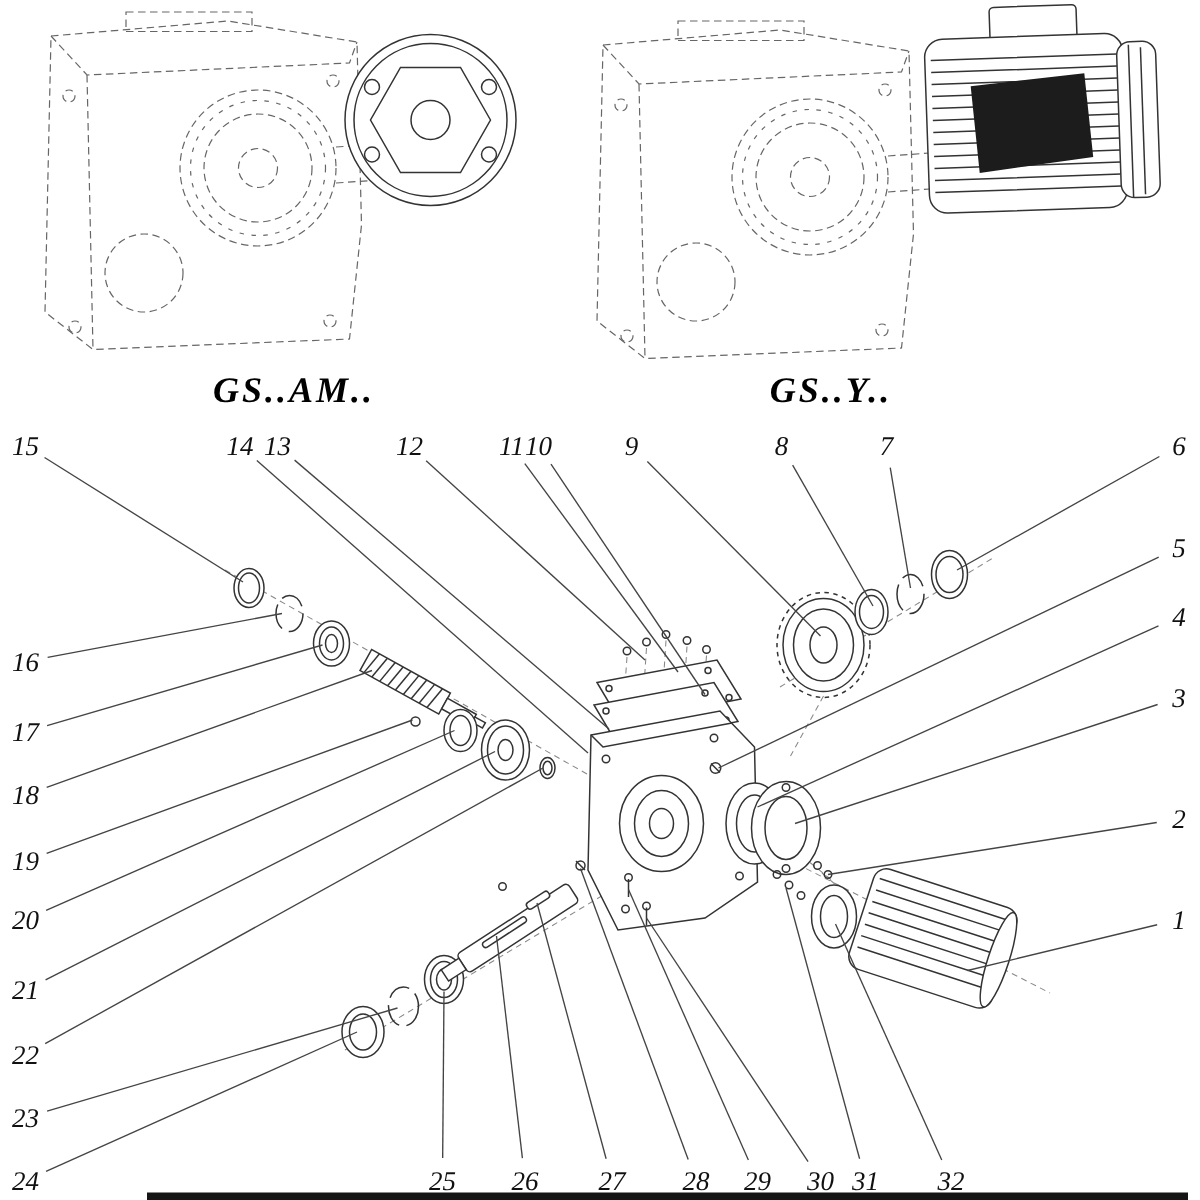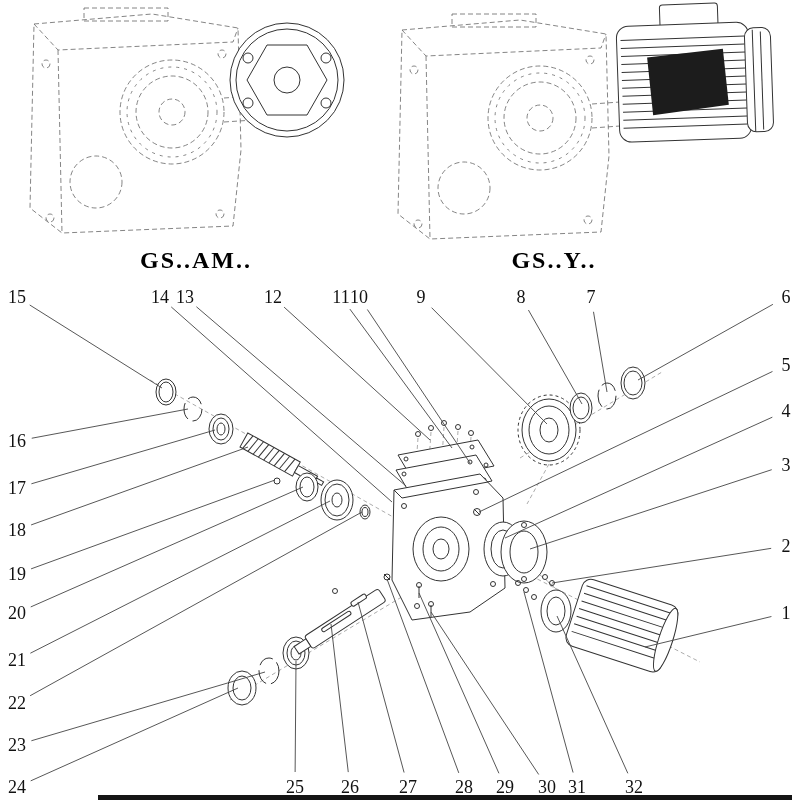--- a/index.html
+++ b/index.html
@@ -1,16 +1,16 @@
 <!DOCTYPE html>
 <html><head>
 <meta charset="utf-8">
 <style>
   html,body{margin:0;padding:0;background:#fff;}
-  .canvas{width:800px;height:800px;position:relative;background:#fff;overflow:hidden;}
+  .canvas{width:800px;height:800px;position:relative;background:#fff;overflow:hidden;font-style:italic;}
   svg{display:block;}
   .variant-label{font-family:"Liberation Serif",serif;font-size:24px;font-weight:bold;letter-spacing:2px;text-anchor:middle;fill:#000;}
   .callout{font-family:"Liberation Serif",serif;font-size:18px;fill:#111;text-anchor:middle;}
   .leader{stroke:#444;stroke-width:0.9;fill:none;}
   .solid{stroke:#333;fill:none;stroke-width:1;}
   .solidw{stroke:#333;fill:#fff;stroke-width:1;}
   .dash{stroke:#666;fill:none;stroke-width:0.8;stroke-dasharray:5 3;}
   .dashthin{stroke:#888;fill:none;stroke-width:0.7;stroke-dasharray:4 3;}
 </style>
 </head>

